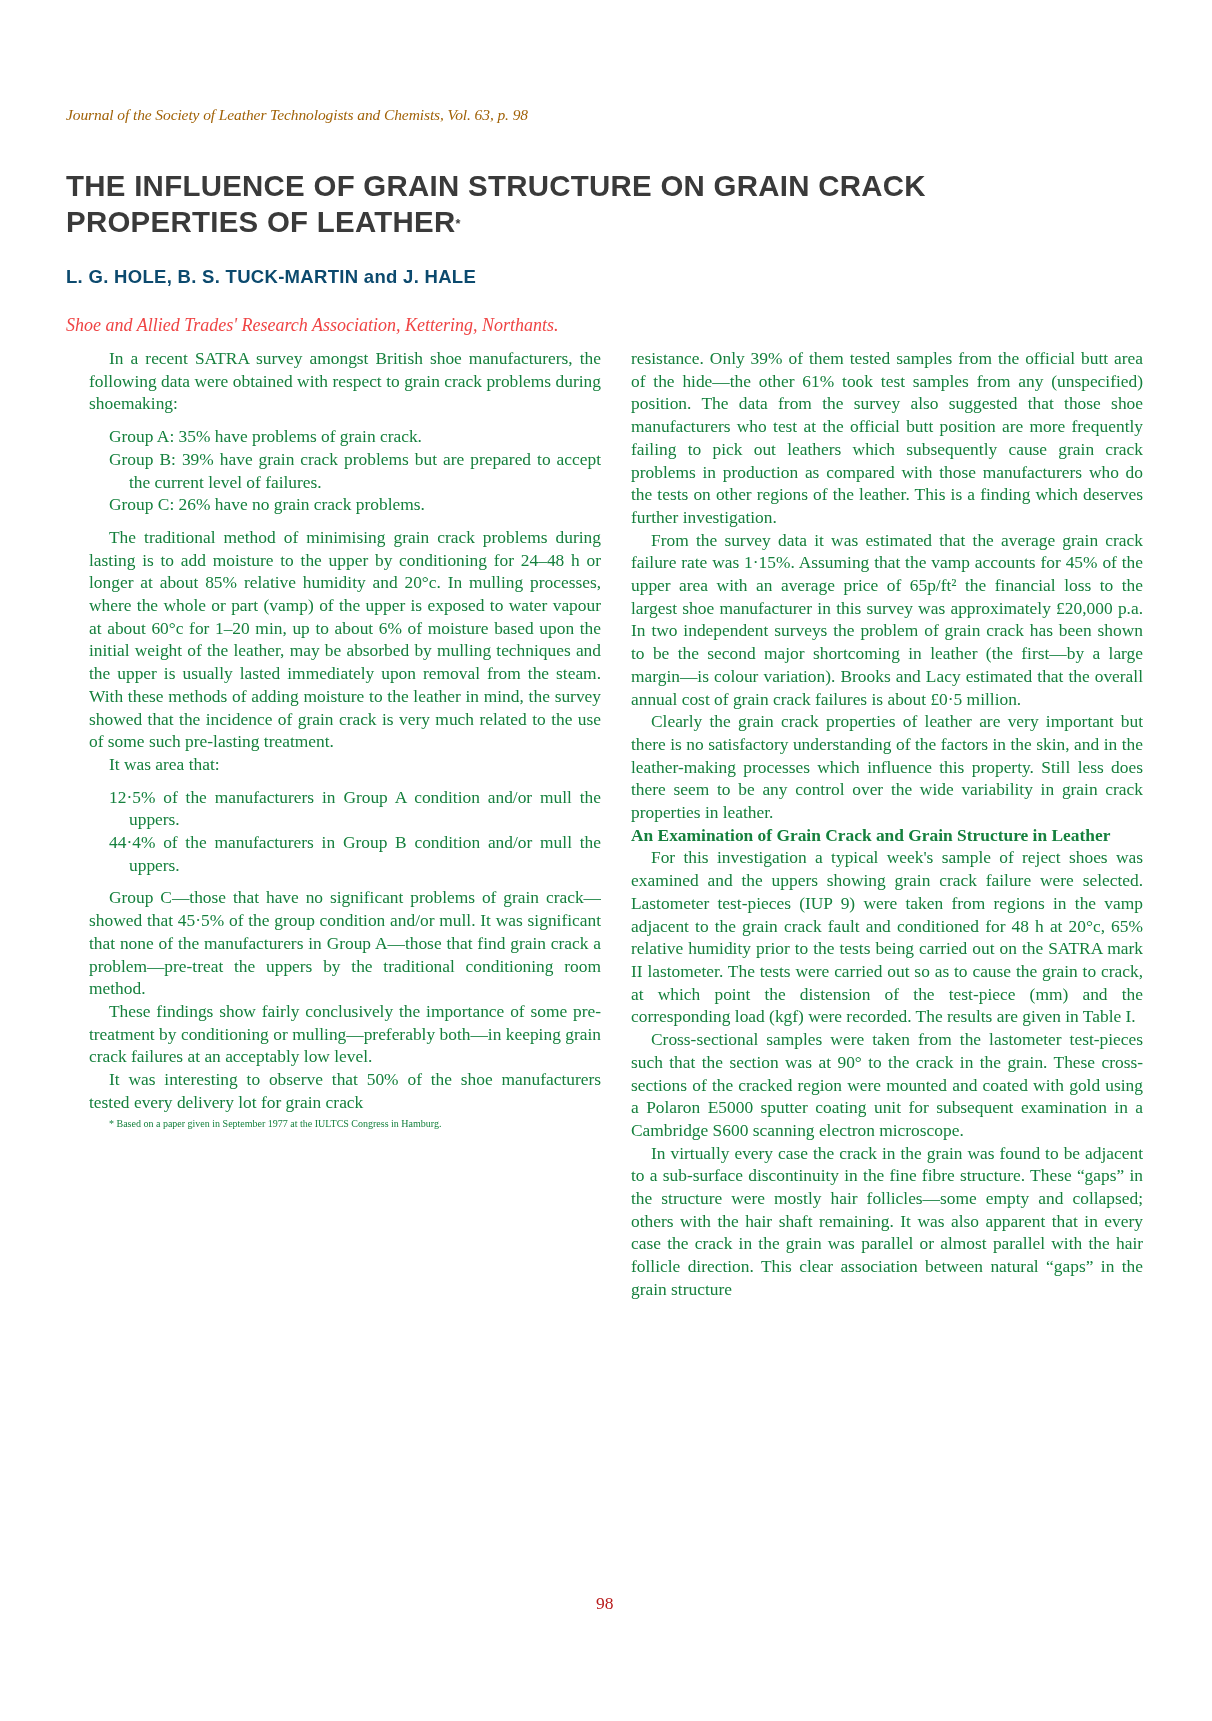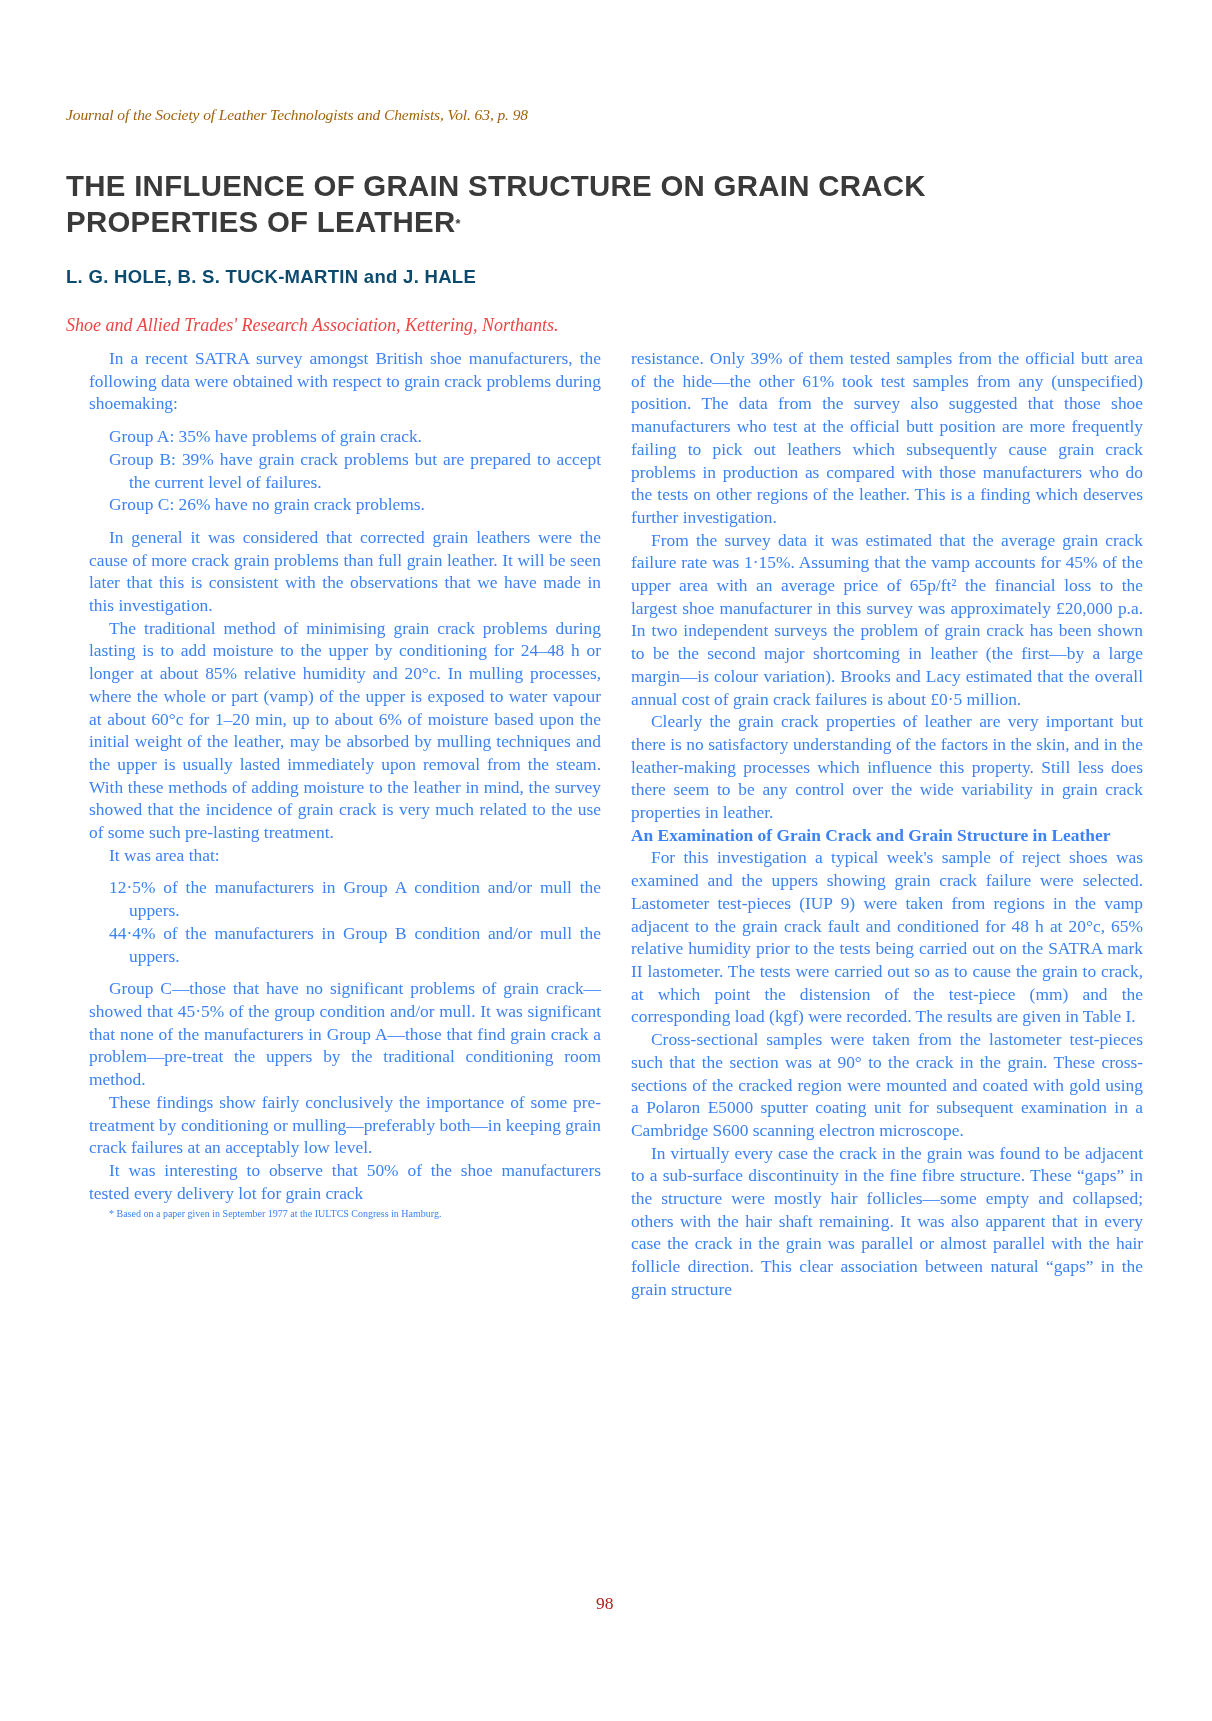--- a/index.html
+++ b/index.html
@@ -3,21 +3,21 @@
 <meta charset="utf-8">
 <style>
   html, body { margin: 0; padding: 0; background: #ffffff; }
   body { width: 1212px; height: 1721px; position: relative; overflow: hidden; color: #2b2b2b; }
   .journal { position: absolute; left: 66px; top: 106px; font-family: "Liberation Serif", serif; font-style: italic; font-size: 15.5px; color: #a16207; letter-spacing: -0.1px; }
   .title { position: absolute; left: 66px; top: 168px; width: 1080px; font-family: "Liberation Sans", sans-serif; font-weight: bold; font-size: 30px; line-height: 36px; color: #3a3a3a; letter-spacing: 0.3px; transform: scaleX(0.98); transform-origin: left; }
   .title sup { font-size: 13px; vertical-align: top; position: relative; top: 2px; }
   .authors { position: absolute; left: 66px; top: 266px; font-family: "Liberation Sans", sans-serif; font-weight: bold; font-size: 18.5px; color: #0c4a6e; letter-spacing: 0.3px; }
   .authors .and { font-weight: bold; text-transform: none; }
   .affil { position: absolute; left: 66px; top: 299px; font-family: "Liberation Serif", serif; font-style: italic; font-size: 18px; color: #ef4444; margin-top: 16px; }
-  .col { position: absolute; top: 347px; width: 512px; font-family: "Liberation Serif", serif; font-size: 17.4px; line-height: 22.7px; color: #3b82f6; text-align: justify; }
+  .col { position: absolute; top: 347px; width: 512px; font-family: "Liberation Serif", serif; font-size: 17.4px; line-height: 22.7px; color: #15803d; text-align: justify; }
   .col-left { left: 89px; }
   .col-right { left: 631px; width: 512px; }
   .col p { margin: 0; text-indent: 20px; }
   .col p.noind { text-indent: 0; }
   .list { margin: 10px 0 10px 20px; }
   .list div { padding-left: 20px; text-indent: -20px; }
   .heading { font-weight: bold; margin: 14px 0 2px 0; text-indent: 0 !important; }
   .footnote { font-size: 10px; line-height: 19px; margin-top: 14px; text-indent: 20px; }
   .pagenum { position: absolute; left: 596px; top: 1593px; font-family: "Liberation Serif", serif; font-size: 17.5px; color: #b91c1c; }
 </style>
@@ -38,21 +38,20 @@
 
 <div class="affil">Shoe and Allied Trades' Research Association, Kettering, Northants.</div>
 
 <div class="col col-left">
   <p>In a recent SATRA survey amongst British shoe manufacturers, the following data were obtained with respect to grain crack problems during shoemaking:</p>
   <div class="list">
     <div>Group A: 35% have problems of grain crack.</div>
     <div>Group B: 39% have grain crack problems but are prepared to accept the current level of failures.</div>
     <div>Group C: 26% have no grain crack problems.</div>
   </div>
-  <p>In general it was considered that corrected grain leathers were the cause of more crack grain problems than full grain leather. It will be seen later that this is consistent with the observations that we have made in this investigation.</p>
   <p>The traditional method of minimising grain crack problems during lasting is to add moisture to the upper by conditioning for 24–48 h or longer at about 85% relative humidity and 20°c. In mulling processes, where the whole or part (vamp) of the upper is exposed to water vapour at about 60°c for 1–20 min, up to about 6% of moisture based upon the initial weight of the leather, may be absorbed by mulling techniques and the upper is usually lasted immediately upon removal from the steam. With these methods of adding moisture to the leather in mind, the survey showed that the incidence of grain crack is very much related to the use of some such pre-lasting treatment.</p>
   <p>It was area that:</p>
   <div class="list">
     <div>12·5% of the manufacturers in Group A condition and/or mull the uppers.</div>
     <div>44·4% of the manufacturers in Group B condition and/or mull the uppers.</div>
   </div>
   <p>Group C—those that have no significant problems of grain crack—showed that 45·5% of the group condition and/or mull. It was significant that none of the manufacturers in Group A—those that find grain crack a problem—pre-treat the uppers by the traditional conditioning room method.</p>
   <p>These findings show fairly conclusively the importance of some pre-treatment by conditioning or mulling—preferably both—in keeping grain crack failures at an acceptably low level.</p>
   <p>It was interesting to observe that 50% of the shoe manufacturers tested every delivery lot for grain crack</p>
   <p class="footnote">* Based on a paper given in September 1977 at the IULTCS Congress in Hamburg.</p>

